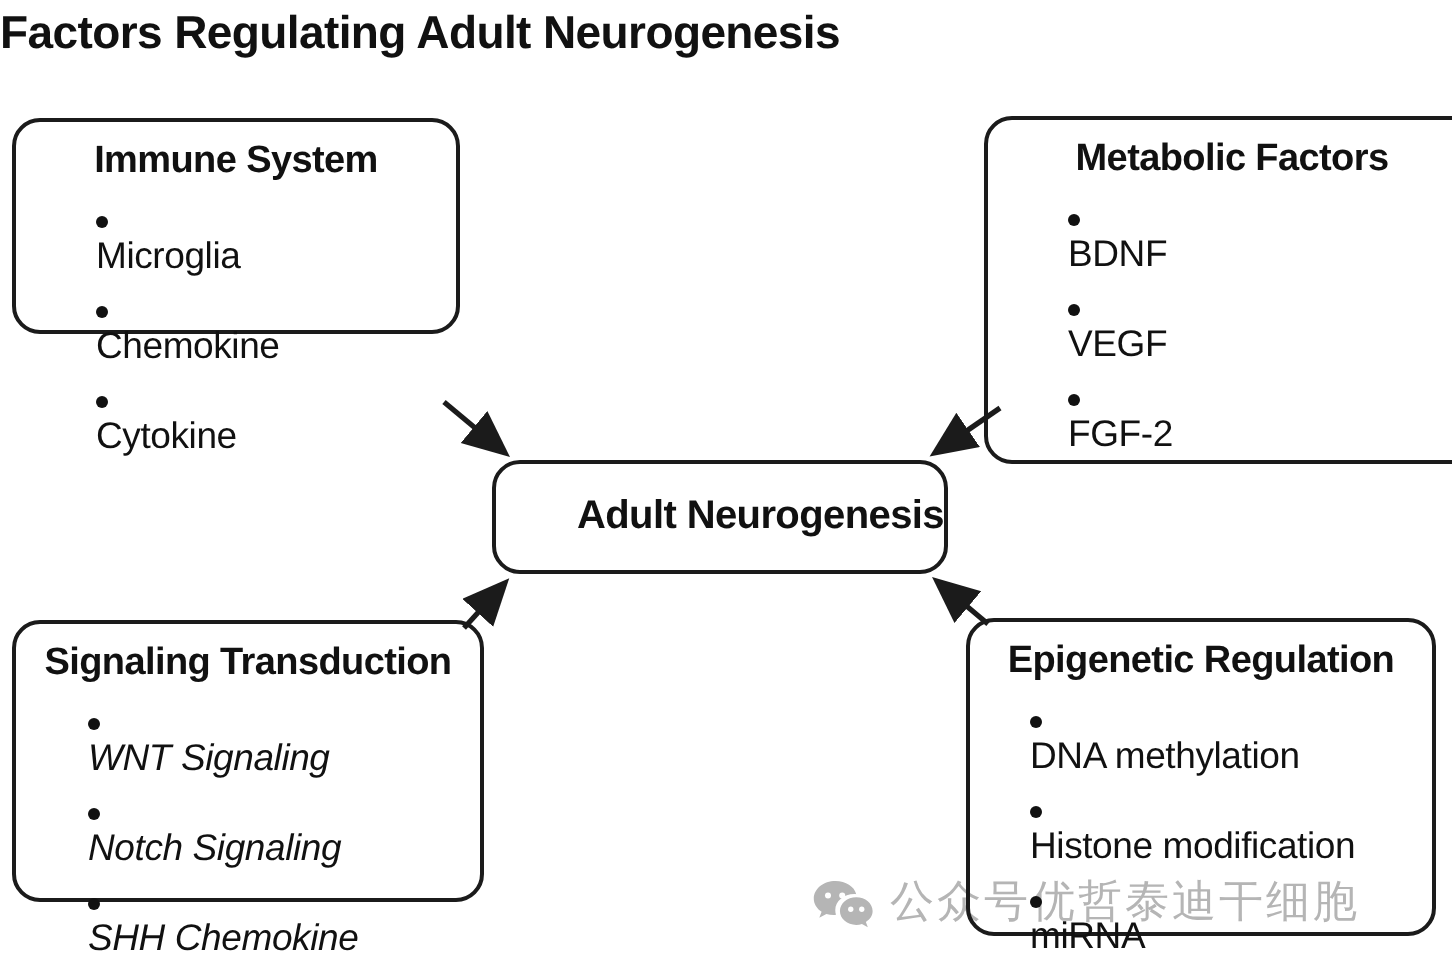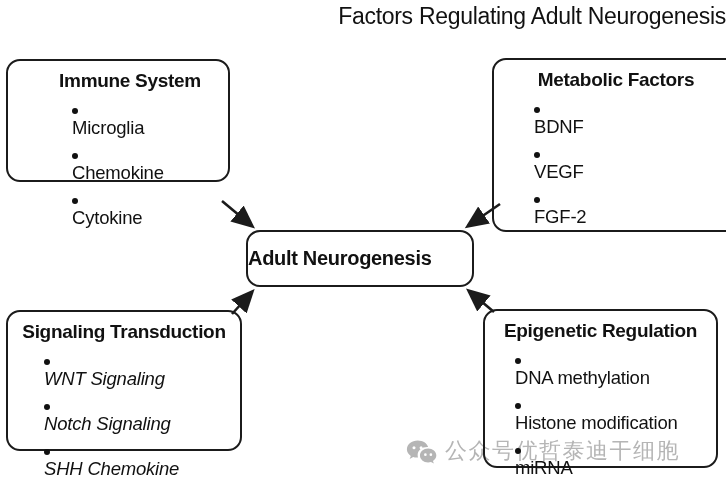--- a/index.html
+++ b/index.html
@@ -7,22 +7,22 @@
   .canvas {
     position:relative;
     width:726px; height:481px;
     background:#ffffff;
     font-family:"Liberation Sans","DejaVu Sans",sans-serif;
     color:#111111;
     overflow:hidden;
   }
   .title {
     position:absolute; left:0; right:0; top:3px;
-    text-align:right;
-    font-size:23px; font-weight:normal;
+    text-align:left;
+    font-size:23px; font-weight:bold;
     letter-spacing:-0.3px;
     color:#111111;
     z-index:3;
   }
   .box {
     position:absolute;
     border:2.5px solid #1b1b1b;
     border-radius:14px;
     background:transparent;
     z-index:2;
@@ -48,33 +48,33 @@
   }
   .dot {
     flex:0 0 auto;
     width:6px; height:6px;
     border-radius:50%;
     background:#111111;
     margin:11px 14px 0 0;
   }
   .item-text { display:block; }
 
-  .box-immune     { left:6px;   top:59px;  width:224px; height:123px;padding-left:24px; }
+  .box-immune     { left:6px;   top:59px;  width:224px; height:108px; }
   .box-immune .box-list     { padding-left:40px; }
   .box-metabolic  { left:492px; top:58px;  width:248px; height:174px; }
   .box-metabolic .box-list  { padding-left:40px;text-align:center; }
   .box-signaling  { left:6px;   top:310px; width:236px; height:141px; }
   .box-signaling .box-list  { padding-left:36px;font-style:italic; }
   .box-epigenetic { left:483px; top:309px; width:235px; height:159px; }
   .box-epigenetic .box-list { padding-left:30px; }
   .box-epigenetic .item-text { max-width:164px; }
 
   .box-center {
     left:246px; top:230px; width:228px; height:57px;
-    display:flex; align-items:center; justify-content:flex-start;
+    display:flex; align-items:center; justify-content:flex-end;
   }
   .center-label {
     font-size:20px; font-weight:bold;
     letter-spacing:-0.3px;
     white-space:nowrap;
   }
 
   .arrows {
     position:absolute; left:0; top:0;
     width:726px; height:481px;

